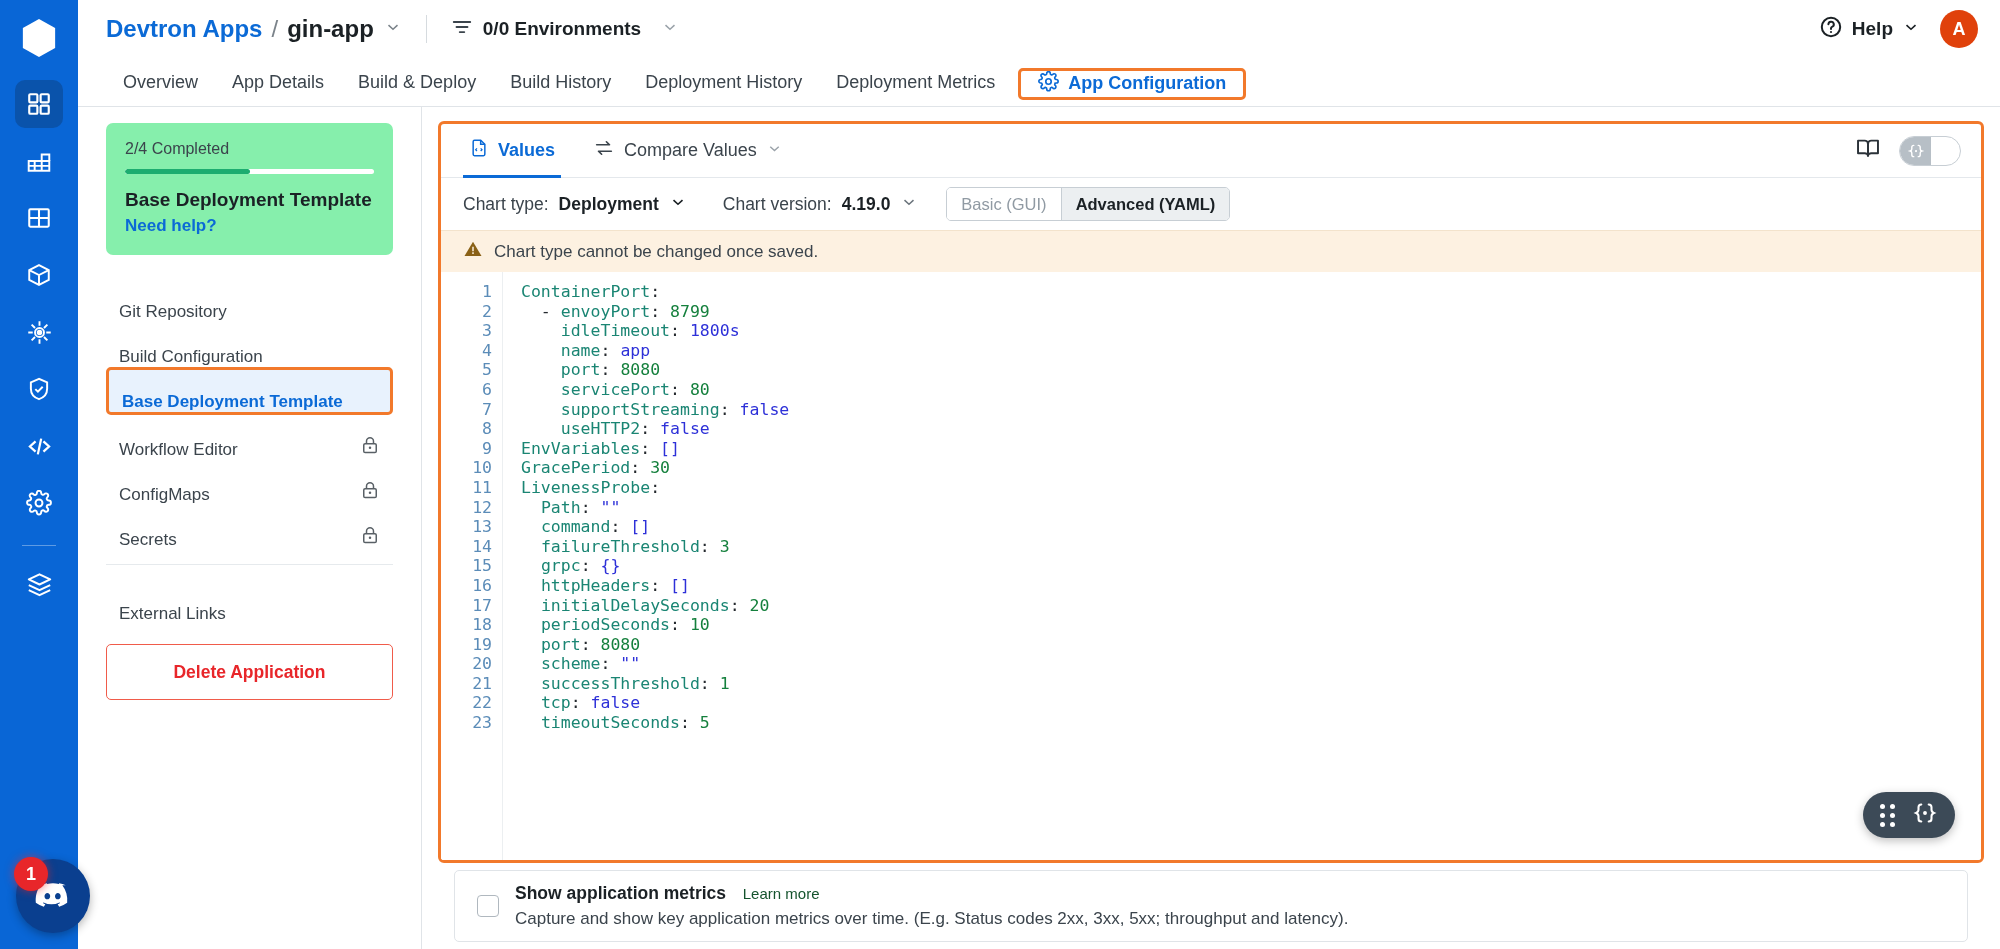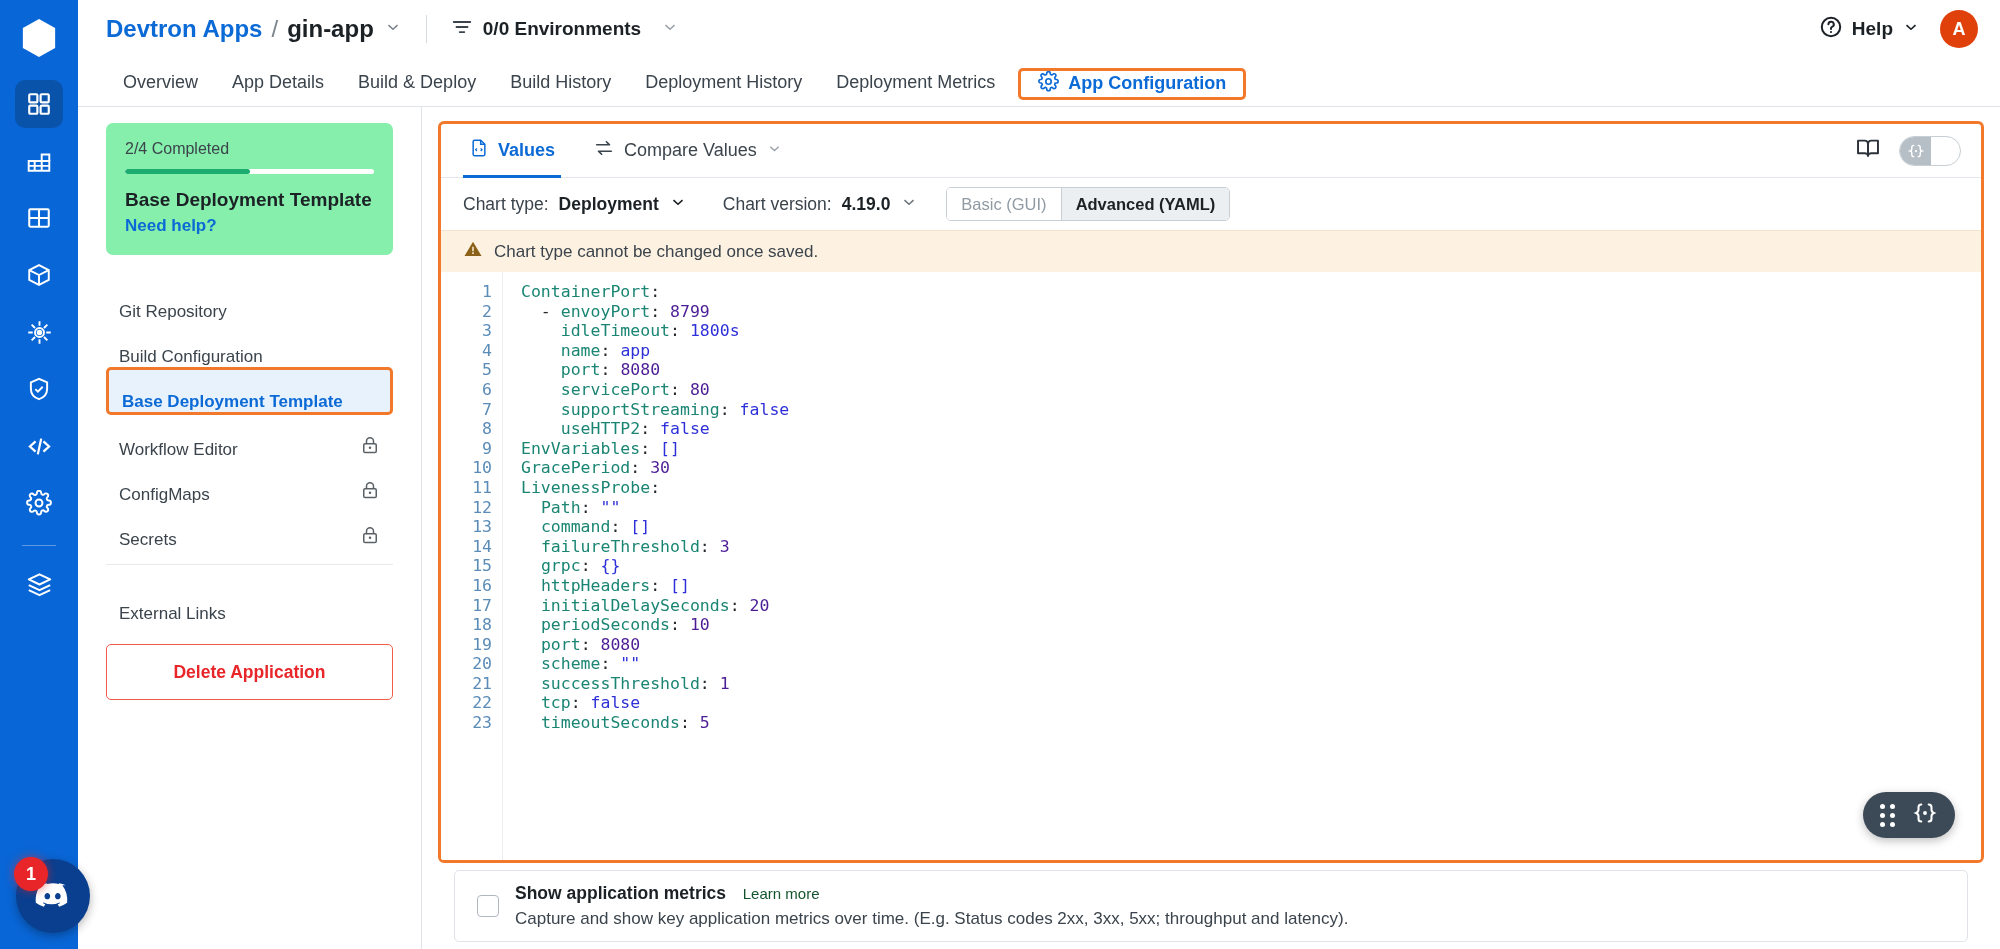--- a/index.html
+++ b/index.html
@@ -173,21 +173,21 @@
     padding: 10px 10px 0 0; color: #5b8cb8; user-select: none;
     border-right: 1px solid #eceff1;
   }
   .gutter div { height: 19.6px; line-height: 19.6px; }
   .code {
     flex: 1; padding: 10px 0 0 18px; overflow: hidden; white-space: pre;
     color: #24292e;
   }
   .code div { height: 19.6px; line-height: 19.6px; }
   .k { color: #1a8573; }   
-  .v { color: #4c1d95; }   
+  .v { color: #15803d; }   
   .b { color: #2d30d8; }   
   .p { color: #24292e; }   
 
   .float-pill {
     position: absolute; right: 26px; bottom: 22px;
     height: 46px; padding: 0 17px; border-radius: 23px; background: #3c4a57;
     display: flex; align-items: center; gap: 16px;
     box-shadow: 0 3px 10px rgba(0,0,0,.25);
   }
   .dots { display: grid; grid-template-columns: repeat(2, 6px); gap: 4px; }

